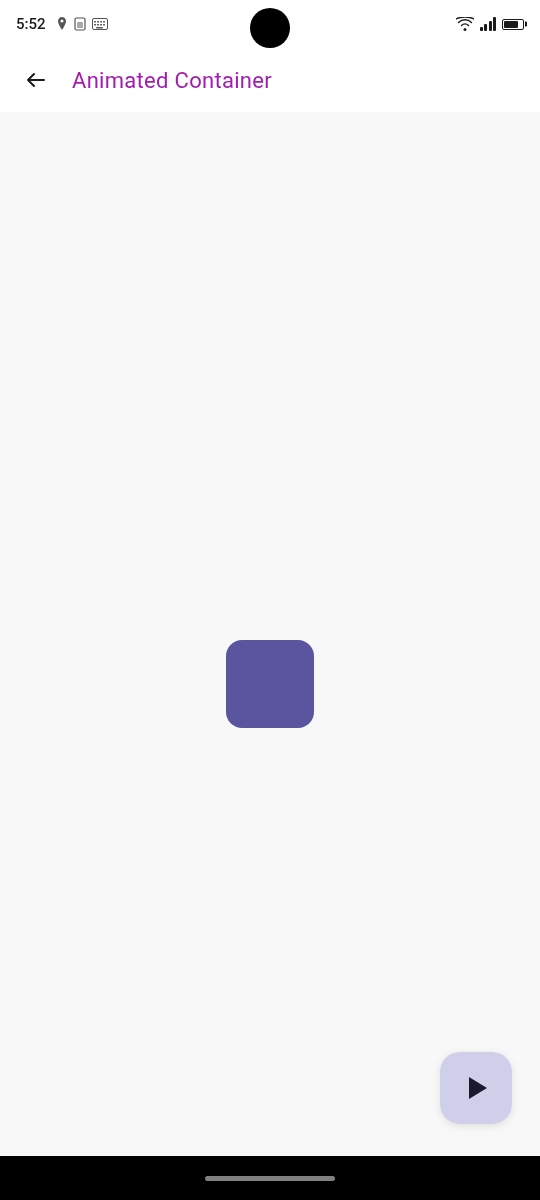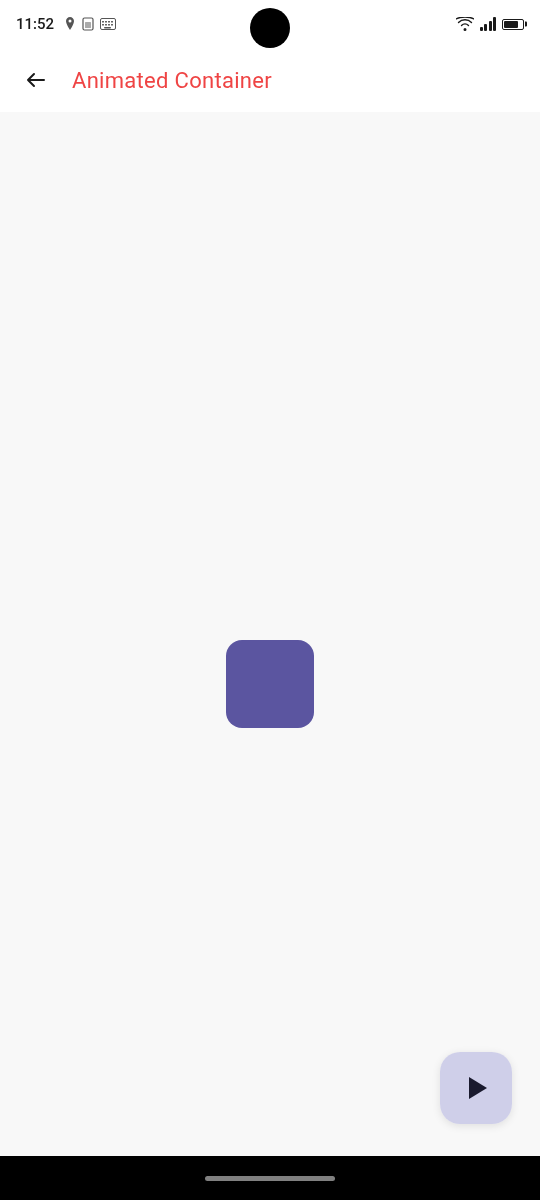--- a/index.html
+++ b/index.html
@@ -122,21 +122,21 @@
       display: flex;
       align-items: center;
       justify-content: center;
       cursor: pointer;
       border-radius: 50%;
     }
 
     .page-title {
       font-size: 22px;
       font-weight: 400;
-      color: #ef4444;
+      color: #a21caf;
       letter-spacing: 0.3px;
     }
 
     
     .main-content {
       width: 100%;
       height: calc(1200px - 48px - 64px - 44px);
       background: #f8f8f8;
       display: flex;
       align-items: center;
@@ -195,21 +195,21 @@
       background: #ffffff;
       border-radius: 3px;
       opacity: 0.5;
     }
   </style>
 </head>
 <body>
 
 <div class="status-bar">
   <div style="display:flex;align-items:center;gap:4px;">
-    <span class="status-time">11:52</span>
+    <span class="status-time">5:52</span>
     <div class="status-icons-left">
 
       <svg width="12" height="14" viewBox="0 0 12 14" fill="none" xmlns="http://www.w3.org/2000/svg">
         <path d="M6 0C3.79 0 2 1.79 2 4c0 3 4 9 4 9s4-6 4-9c0-2.21-1.79-4-4-4zm0 5.5A1.5 1.5 0 1 1 6 2.5a1.5 1.5 0 0 1 0 3z" fill="#555"></path>
       </svg>
 
       <svg width="12" height="14" viewBox="0 0 12 14" fill="none" xmlns="http://www.w3.org/2000/svg">
         <rect x="1" y="1" width="10" height="12" rx="1.5" stroke="#555" stroke-width="1.2" fill="none"></rect>
         <rect x="3" y="5" width="6" height="6" rx="0.5" fill="#555" opacity="0.5"></rect>
       </svg>

